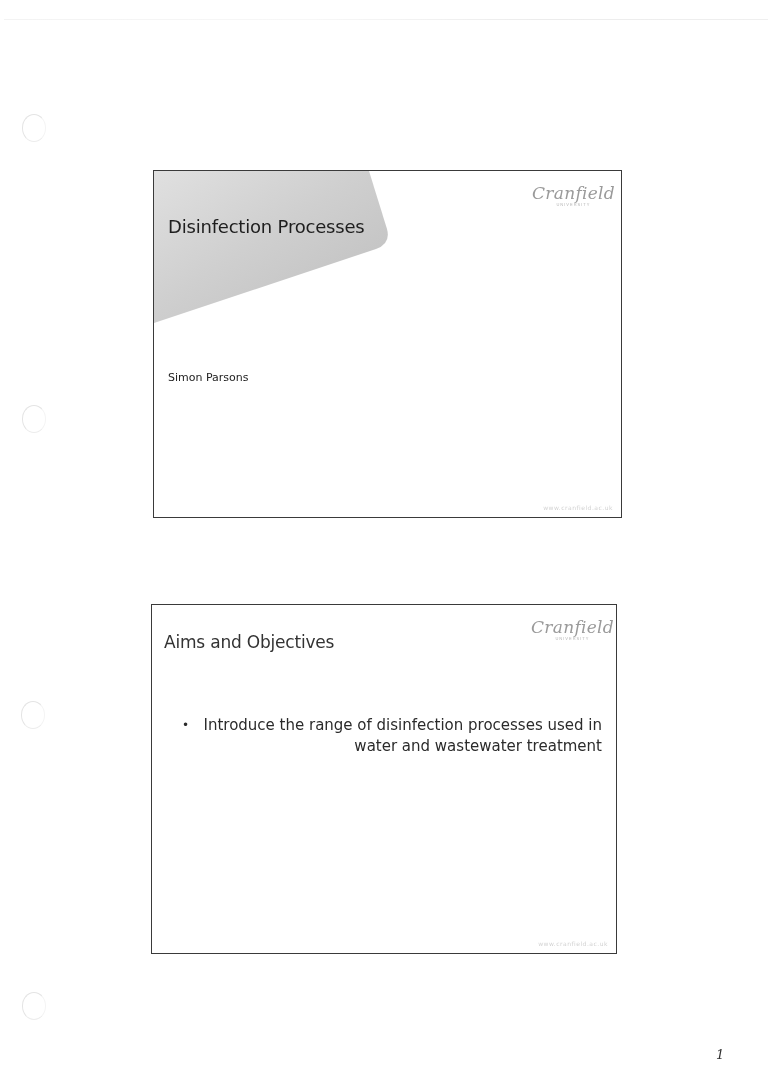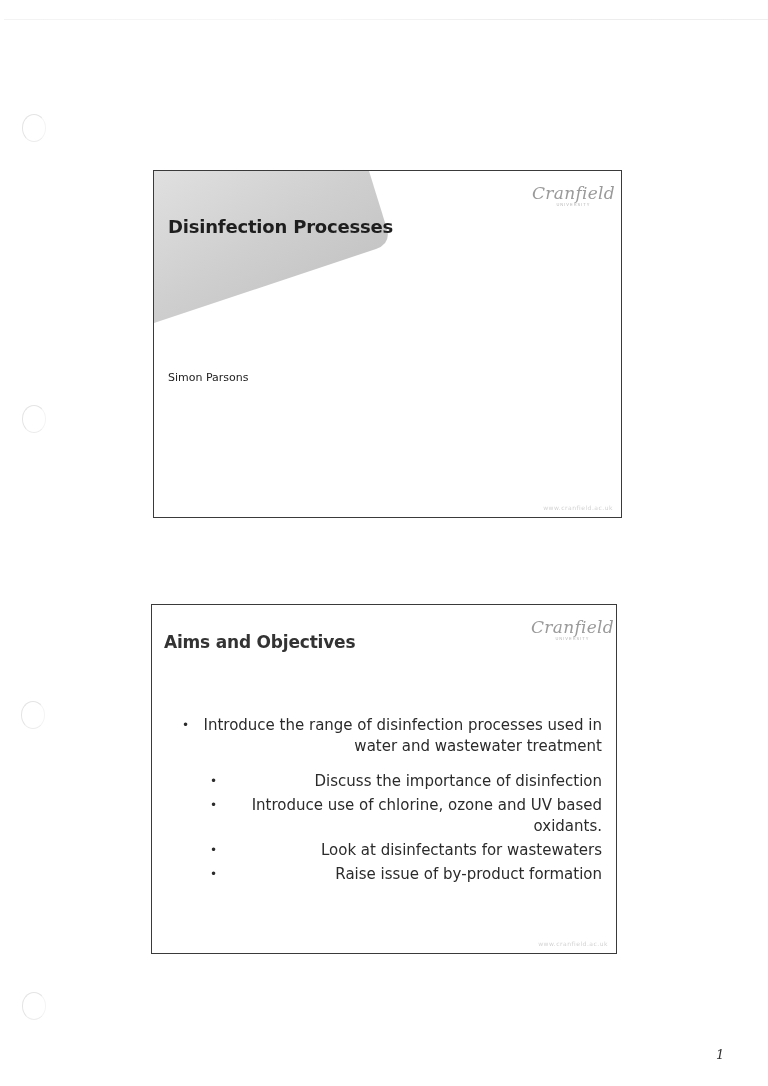--- a/index.html
+++ b/index.html
@@ -83,21 +83,21 @@
       font-style: normal;
       font-family: "Liberation Sans", sans-serif;
     }
     .slide-1 .logo { top: 14px; }
     .slide-2 .logo { top: 14px; right: 2px; }
     .slide-title {
       position: absolute;
       left: 14px;
       top: 45px;
       font-size: 18px;
-      font-weight: bold;
+      font-weight: normal;
       margin: 0;
       color: #1e1e1e;
       letter-spacing: -0.2px;
     }
     .author-block {
       position: absolute;
       left: 14px;
       top: 196px;
       font-size: 11px;
       line-height: 21px;
@@ -198,24 +198,18 @@
 <div class="slide slide-2">
   <div class="logo">
     <span class="logo-main">Cranfield</span>
     <span class="logo-sub">UNIVERSITY</span>
   </div>
 
   <h2 class="slide-title">Aims and Objectives</h2>
 
   <div class="content">
     <div class="bullet-l1">Introduce the range of disinfection processes used in water and wastewater treatment</div>
-    <div class="sub-list">
-      <div class="bullet-l2">Discuss the importance of disinfection</div>
-      <div class="bullet-l2">Introduce use of chlorine, ozone and UV based oxidants.</div>
-      <div class="bullet-l2">Look at disinfectants for wastewaters</div>
-      <div class="bullet-l2">Raise issue of by-product formation</div>
-    </div>
   </div>
 
   <div class="footer-url">www.cranfield.ac.uk</div>
 </div>
 
 <div class="page-number">1</div>
 
 </body></html>

